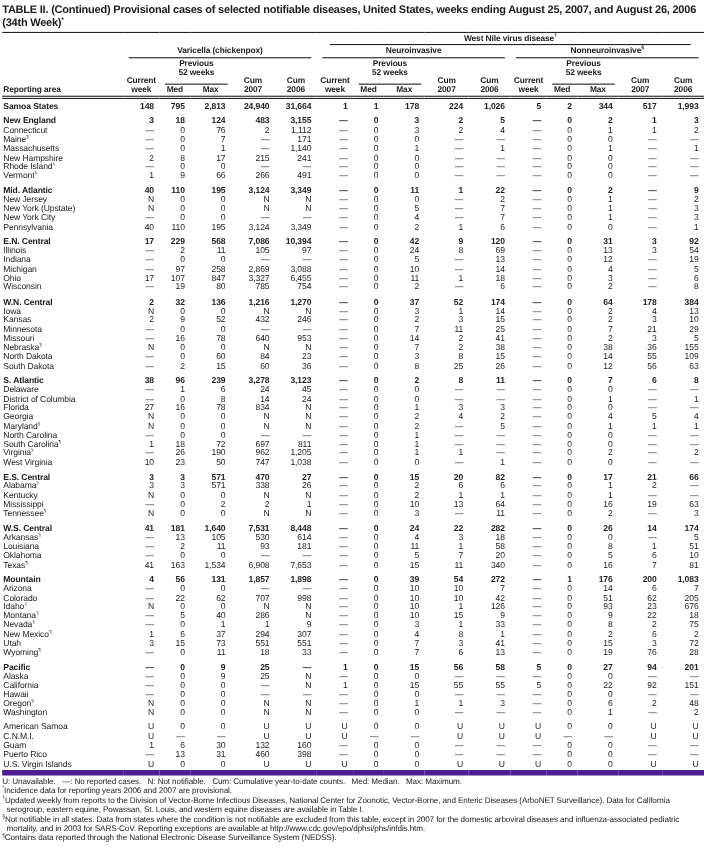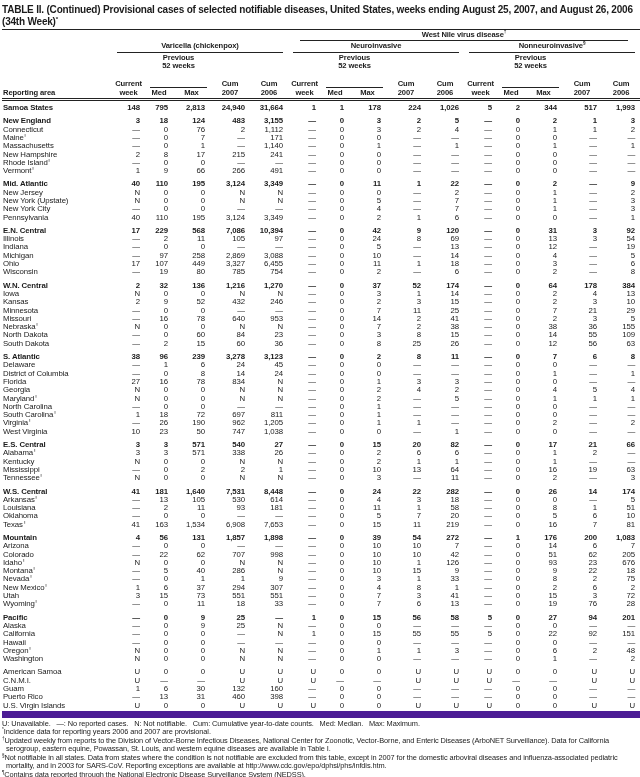--- a/index.html
+++ b/index.html
@@ -23,32 +23,32 @@
   }
   th {
     font-size: 7.6px; font-weight: 700; line-height: 8.4px;
     padding: 1px 0 0 0; vertical-align: bottom; text-align: center;
     letter-spacing: -0.1px;
   }
   th.area-h { text-align: left; padding: 0 0 1px 1px; }
   th .l { display: block; }
   .ul { border-bottom: 1px solid #222; margin: 0 5px; padding: 0 0 1px 0; }
   .ul-wnv { margin: 0 12px; }
-  .ul-prev { border-bottom: 1px solid #222; margin: 0 3px 0 5px; padding-bottom: 16px; }
+  .ul-prev { border-bottom: 1px solid #222; margin: 0 3px 0 5px; padding-bottom: 5px; }
   th.hb { border-bottom: 3px double #222; padding-bottom: 1px; }
 
   td {
     font-size: 7.8px; line-height: 8.3px; letter-spacing: -0.1px;
     padding: 0 5px 0 0; text-align: right; white-space: nowrap;
   }
   td.area { text-align: left; padding: 0 0 0 1px; overflow: hidden; }
   tbody tr.first td { padding-top: 3px; }
   tbody tr.gap td { padding-top: 5px; }
   tbody tr.bold td { font-weight: 700; }
-  tbody tr.last td { border-bottom: 7px solid #4c1d95; padding-bottom: 1px; }
+  tbody tr.last td { border-bottom: 5px solid #4c1d95; padding-bottom: 1px; }
 
   .foot {
     width: 637px; margin-top: 2px;
     font-size: 7.4px; line-height: 8.5px; letter-spacing: -0.1px;
   }
   .foot p { margin: 0; padding-left: 4px; text-indent: -4px; white-space: pre-wrap; }
 </style>
 </head>
 <body>
 
@@ -465,21 +465,21 @@
           <td>—</td>
           <td>0</td>
           <td>4</td>
           <td>—</td>
           <td>5</td>
         </tr>
         <tr>
           <td class="area">Ohio</td>
           <td>17</td>
           <td>107</td>
-          <td>449</td>
+          <td>847</td>
           <td>3,327</td>
           <td>6,455</td>
           <td>—</td>
           <td>0</td>
           <td>11</td>
           <td>1</td>
           <td>18</td>
           <td>—</td>
           <td>0</td>
           <td>3</td>
@@ -826,21 +826,21 @@
           <td>0</td>
           <td>0</td>
           <td>—</td>
           <td>—</td>
         </tr>
         <tr class="bold gap">
           <td class="area">E.S. Central</td>
           <td>3</td>
           <td>3</td>
           <td>571</td>
-          <td>540</td>
+          <td>470</td>
           <td>27</td>
           <td>—</td>
           <td>0</td>
           <td>15</td>
           <td>20</td>
           <td>82</td>
           <td>—</td>
           <td>0</td>
           <td>17</td>
           <td>21</td>
@@ -994,21 +994,21 @@
           <td class="area">Texas<sup>¶</sup></td>
           <td>41</td>
           <td>163</td>
           <td>1,534</td>
           <td>6,908</td>
           <td>7,653</td>
           <td>—</td>
           <td>0</td>
           <td>15</td>
           <td>11</td>
-          <td>219</td>
+          <td>340</td>
           <td>—</td>
           <td>0</td>
           <td>16</td>
           <td>7</td>
           <td>81</td>
         </tr>
         <tr class="bold gap">
           <td class="area">Mountain</td>
           <td>4</td>
           <td>56</td>

